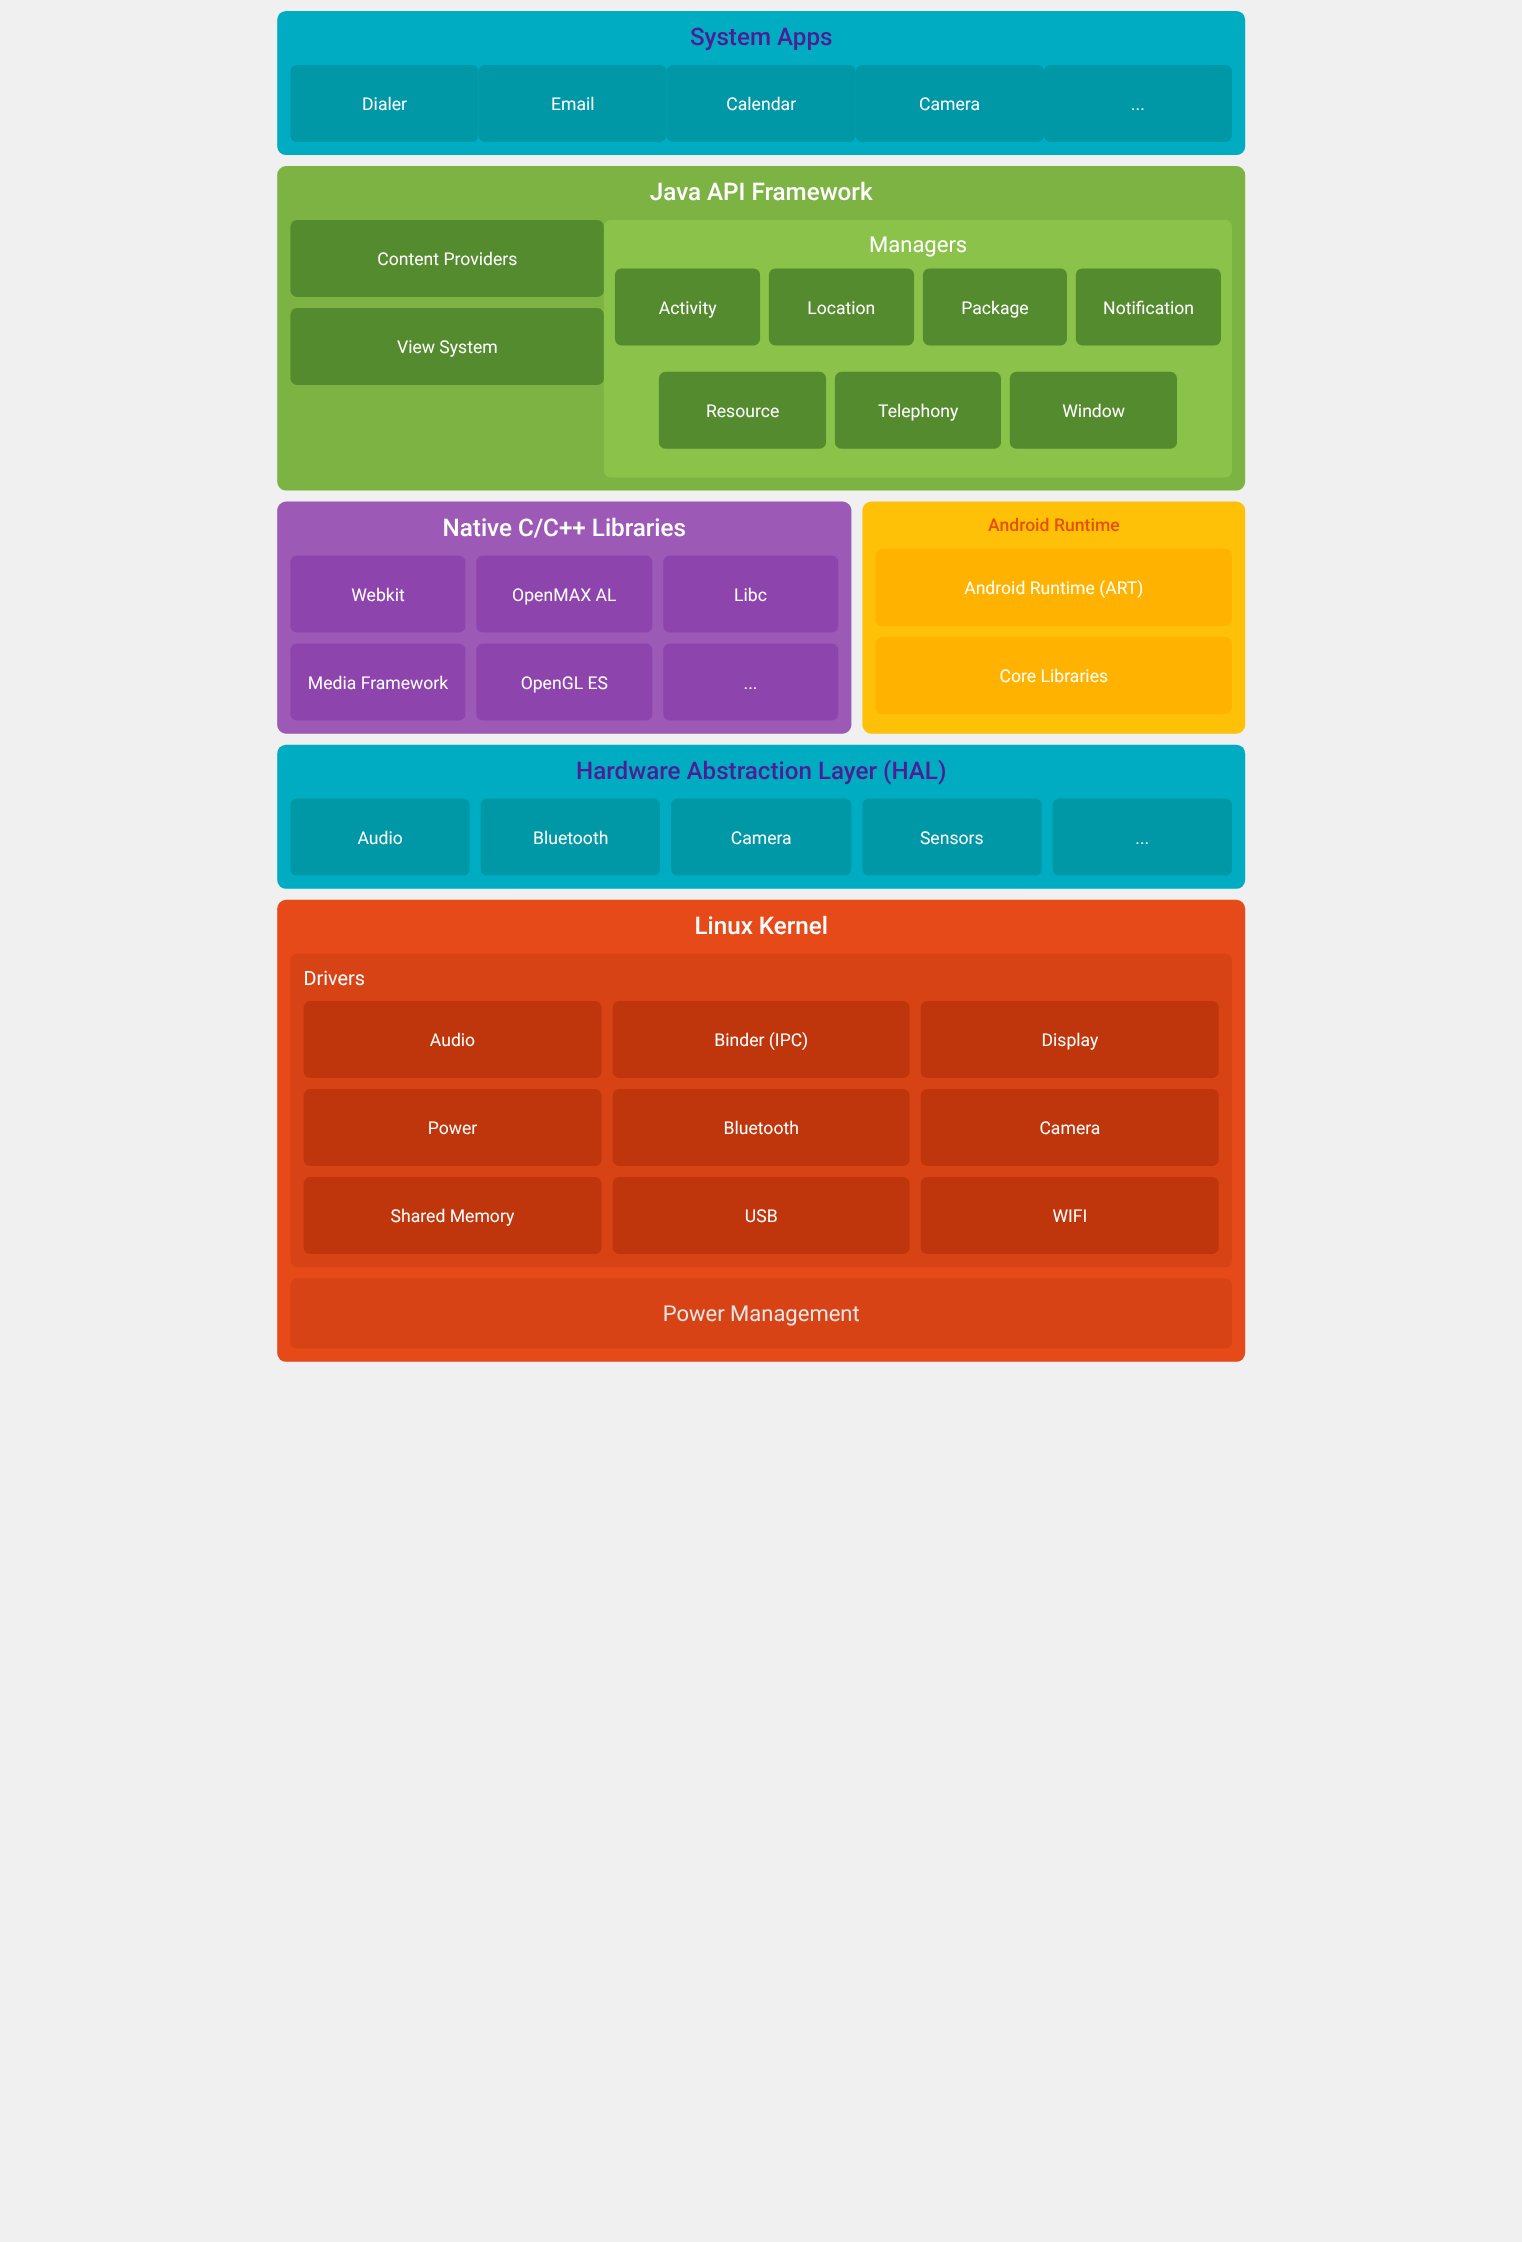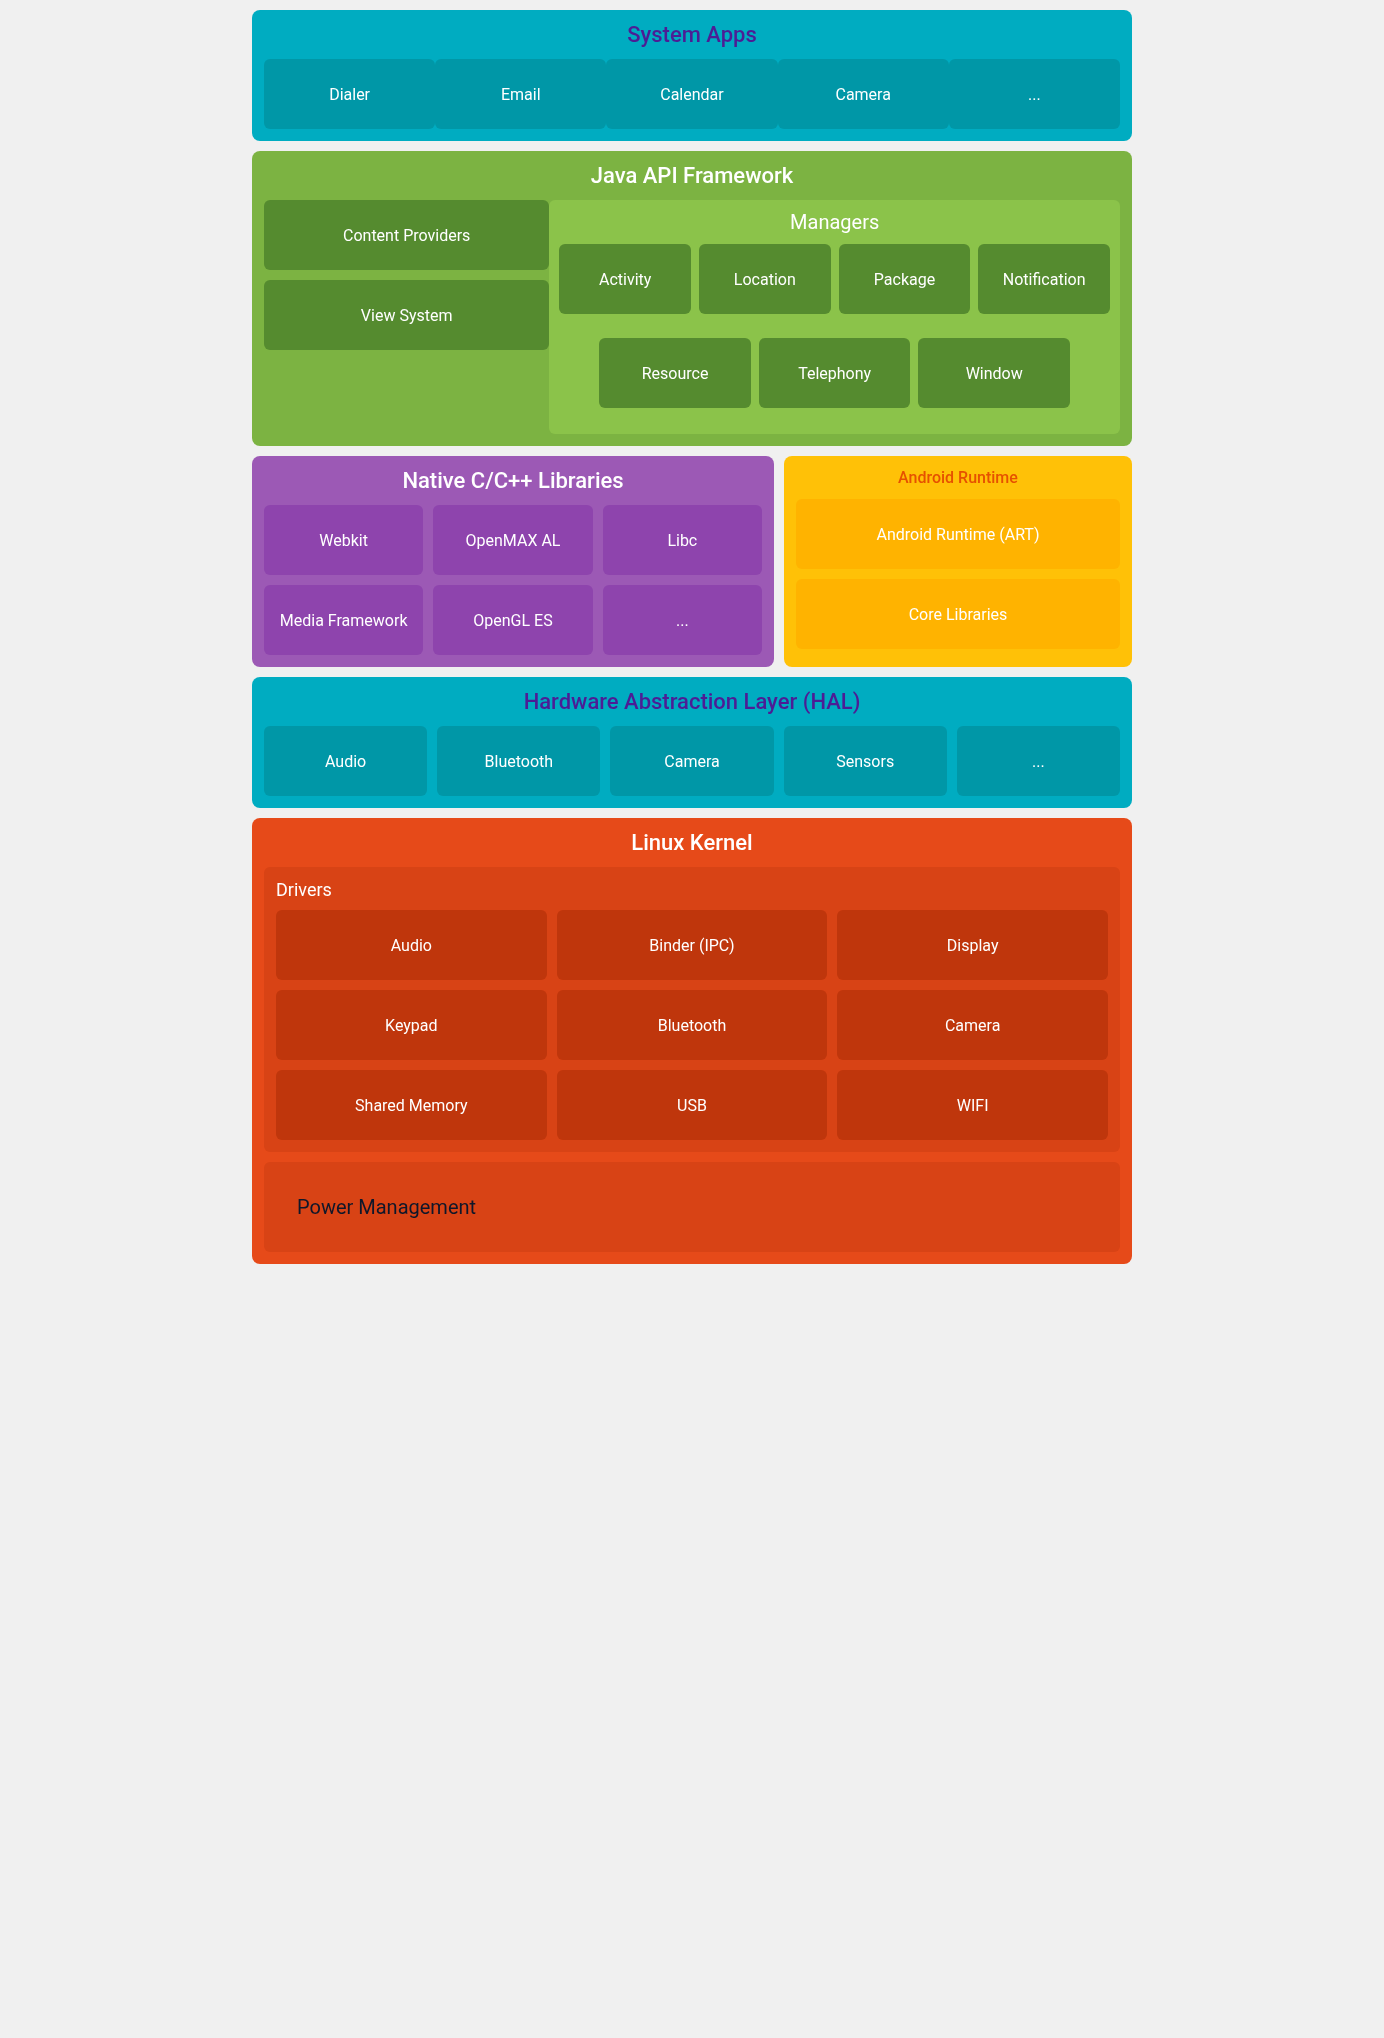--- a/index.html
+++ b/index.html
@@ -185,22 +185,23 @@
       display: grid;
       grid-template-columns: repeat(3, 1fr);
       gap: 10px;
     }
     .drivers-section .card {
       background: #BF360C;
     }
     .power-management {
       background: #D84315;
       border-radius: 6px;
-      padding: 33px;
-      color: #0f172a;
+      padding: 20px;
+      text-align: center;
+      color: #e5e5e5;
       font-size: 20px;
     }
   </style>
 </head>
 <body>
 
 <div class="layer system-apps">
   <div class="layer-title">System Apps</div>
   <div class="system-apps-grid">
   <div class="card">Dialer</div>
@@ -268,21 +269,21 @@
 </div>
 
 <div class="linux-kernel">
   <div class="linux-kernel-title">Linux Kernel</div>
   <div class="drivers-section">
     <div class="drivers-title">Drivers</div>
     <div class="drivers-grid">
     <div class="card">Audio</div>
         <div class="card">Binder (IPC)</div>
         <div class="card">Display</div>
-        <div class="card">Keypad</div>
+        <div class="card">Power</div>
         <div class="card">Bluetooth</div>
         <div class="card">Camera</div>
         <div class="card">Shared Memory</div>
         <div class="card">USB</div>
         <div class="card">WIFI</div>
       </div>
   </div>
   <div class="power-management">Power Management</div>
 </div>
 

